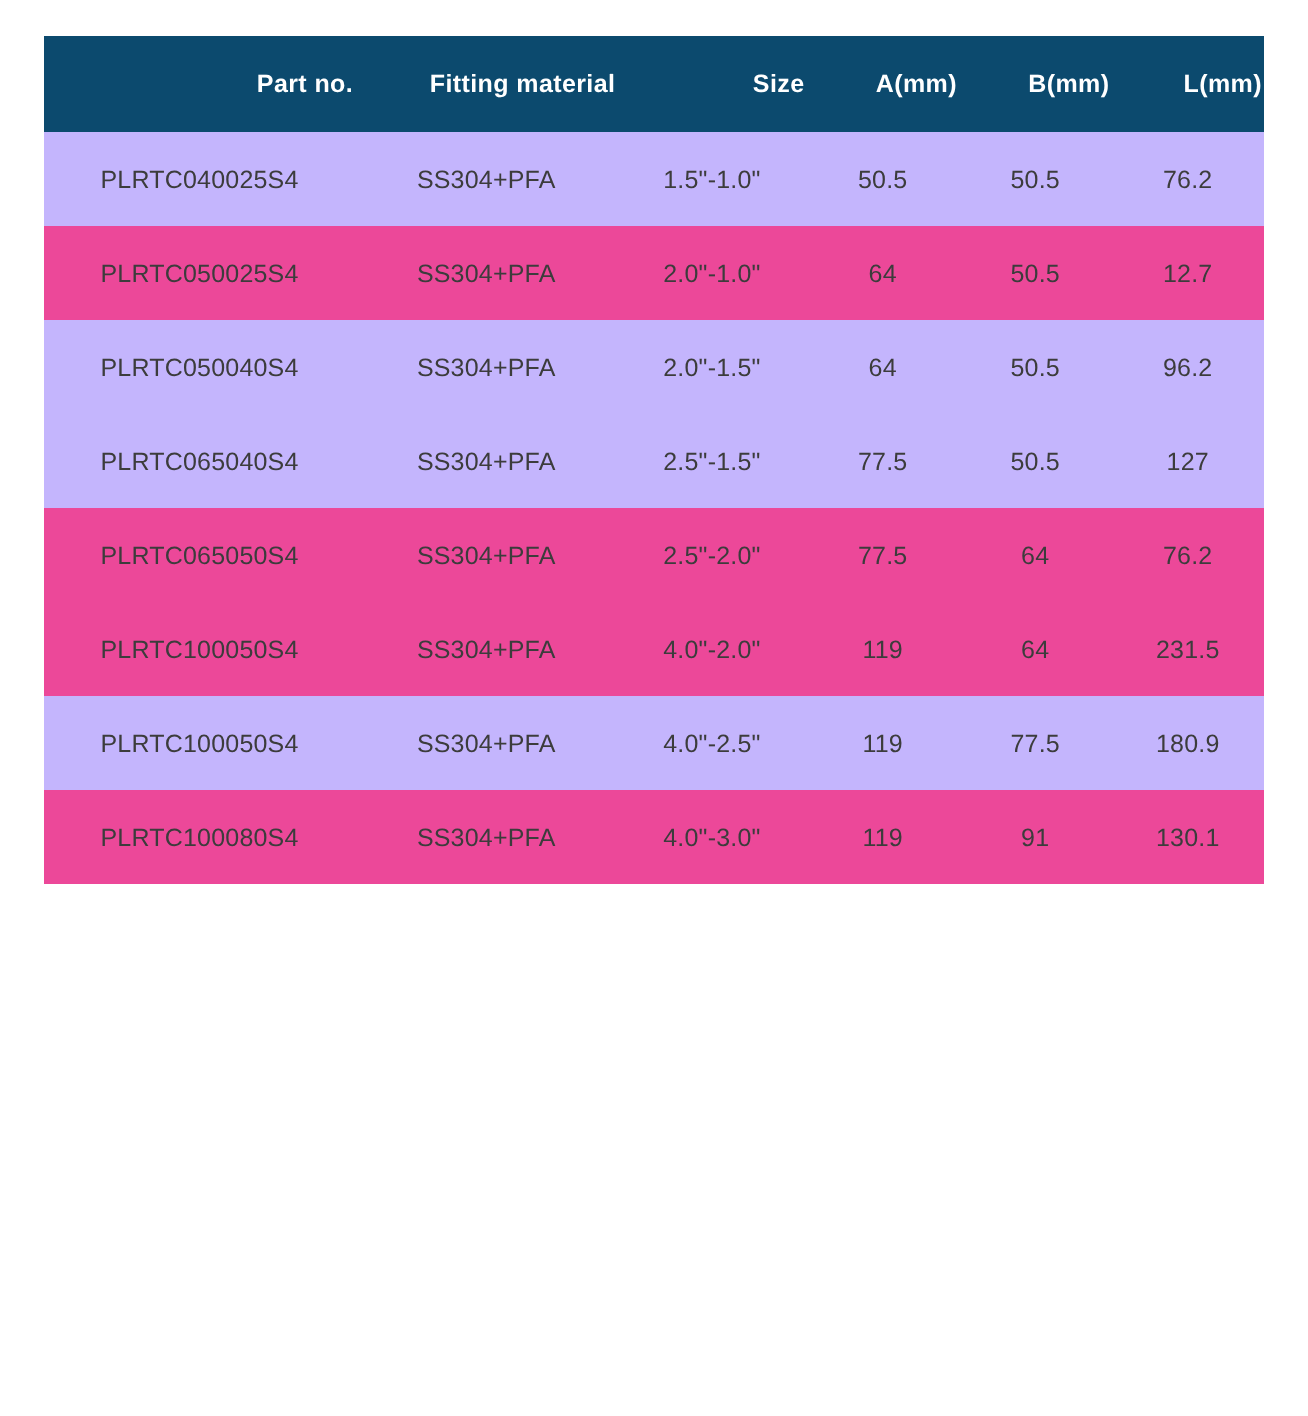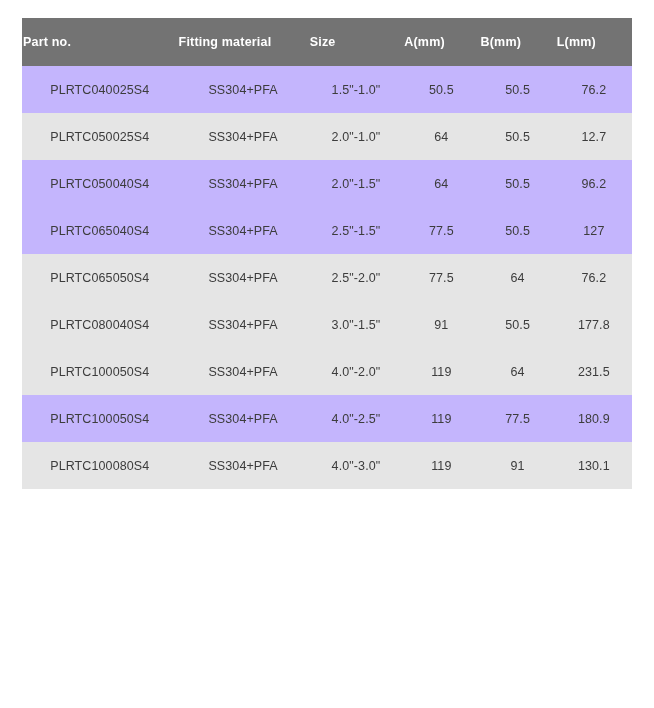--- a/index.html
+++ b/index.html
@@ -17,44 +17,44 @@
     width: 654px;
     box-sizing: border-box;
     padding: 18px 22px 22px 22px;
   }
   table.spec-table {
     width: 100%;
     border-collapse: collapse;
     table-layout: fixed;
   }
   table.spec-table thead th {
-    background: #737373;
+    background: #0c4a6e;
     color: #ffffff;
     font-size: 12.5px;
     font-weight: bold;
     height: 46px;
-    text-align: left;
+    text-align: right;
     vertical-align: middle;
     letter-spacing: 0.2px;
     border: none;
   }
   table.spec-table tbody td {
     font-size: 12.5px;
     text-align: center;
     vertical-align: middle;
     height: 45px;
     color: #3c3c3c;
     border: none;
     letter-spacing: 0.1px;
   }
   table.spec-table tbody tr.row-odd td {
     background: #c4b5fd;
   }
   table.spec-table tbody tr.row-even td {
-    background: #e5e5e5;
+    background: #ec4899;
   }
   col.c0 { width: 25.5%; }
   col.c1 { width: 21.5%; }
   col.c2 { width: 15.5%; }
   col.c3 { width: 12.5%; }
   col.c4 { width: 12.5%; }
   col.c5 { width: 12.5%; }
 </style>
 </head>
 <body>
@@ -114,28 +114,20 @@
       </tr>
       <tr class="row-even">
         <td>PLRTC065050S4</td>
         <td>SS304+PFA</td>
         <td>2.5"-2.0"</td>
         <td>77.5</td>
         <td>64</td>
         <td>76.2</td>
       </tr>
       <tr class="row-even">
-        <td>PLRTC080040S4</td>
-        <td>SS304+PFA</td>
-        <td>3.0"-1.5"</td>
-        <td>91</td>
-        <td>50.5</td>
-        <td>177.8</td>
-      </tr>
-      <tr class="row-even">
         <td>PLRTC100050S4</td>
         <td>SS304+PFA</td>
         <td>4.0"-2.0"</td>
         <td>119</td>
         <td>64</td>
         <td>231.5</td>
       </tr>
       <tr class="row-odd">
         <td>PLRTC100050S4</td>
         <td>SS304+PFA</td>

